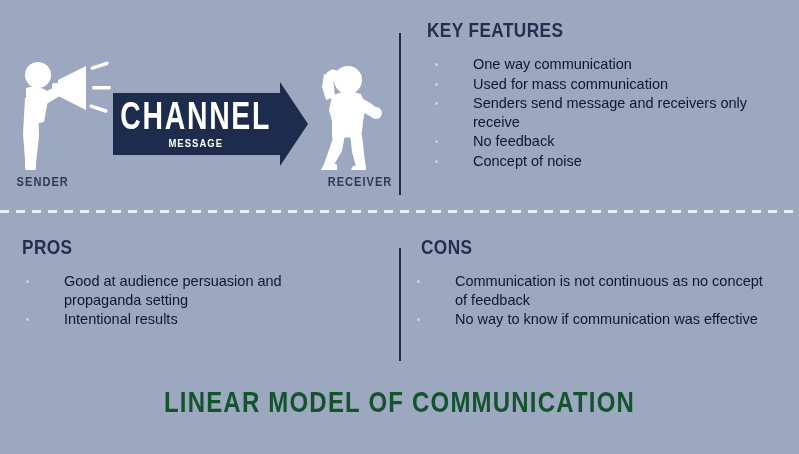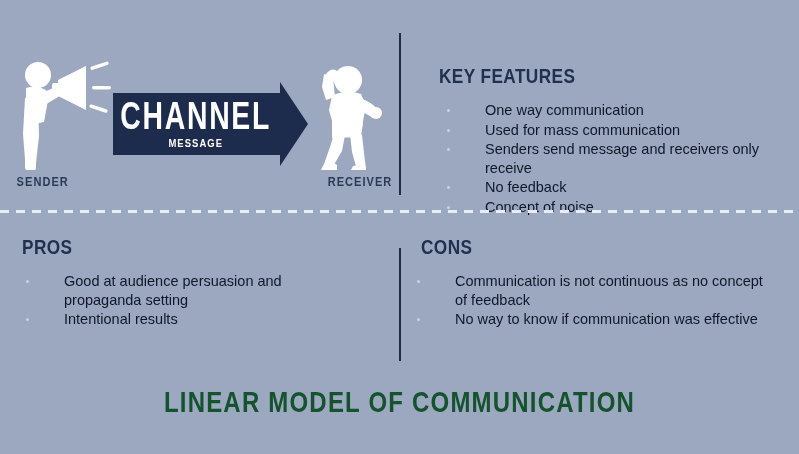--- a/index.html
+++ b/index.html
@@ -36,21 +36,21 @@
   .v-divider {
     position: absolute;
     width: 2px;
     background: #1d2c4c;
   }
   .v-divider.top { left: 399px; top: 33px; height: 162px; }
   .v-divider.bottom { left: 399px; top: 248px; height: 113px; }
 
   
   .quad { position: absolute; }
-  #quad-key-features { left: 417px; top: 0; width: 376px; height: 210px; margin-top: 46px; }
+  #quad-key-features { left: 405px; top: 0; width: 376px; height: 210px; }
   #quad-pros        { left: 0;     top: 213px; width: 460px; height: 165px; }
   #quad-cons        { left: 399px; top: 213px; width: 400px; height: 165px; }
 
   .section-heading {
     font-family: "Liberation Sans Narrow", "Liberation Sans", sans-serif;
     font-weight: 700;
     font-size: 21px;
     letter-spacing: 0.5px;
     color: #22304f;
     text-transform: uppercase;

